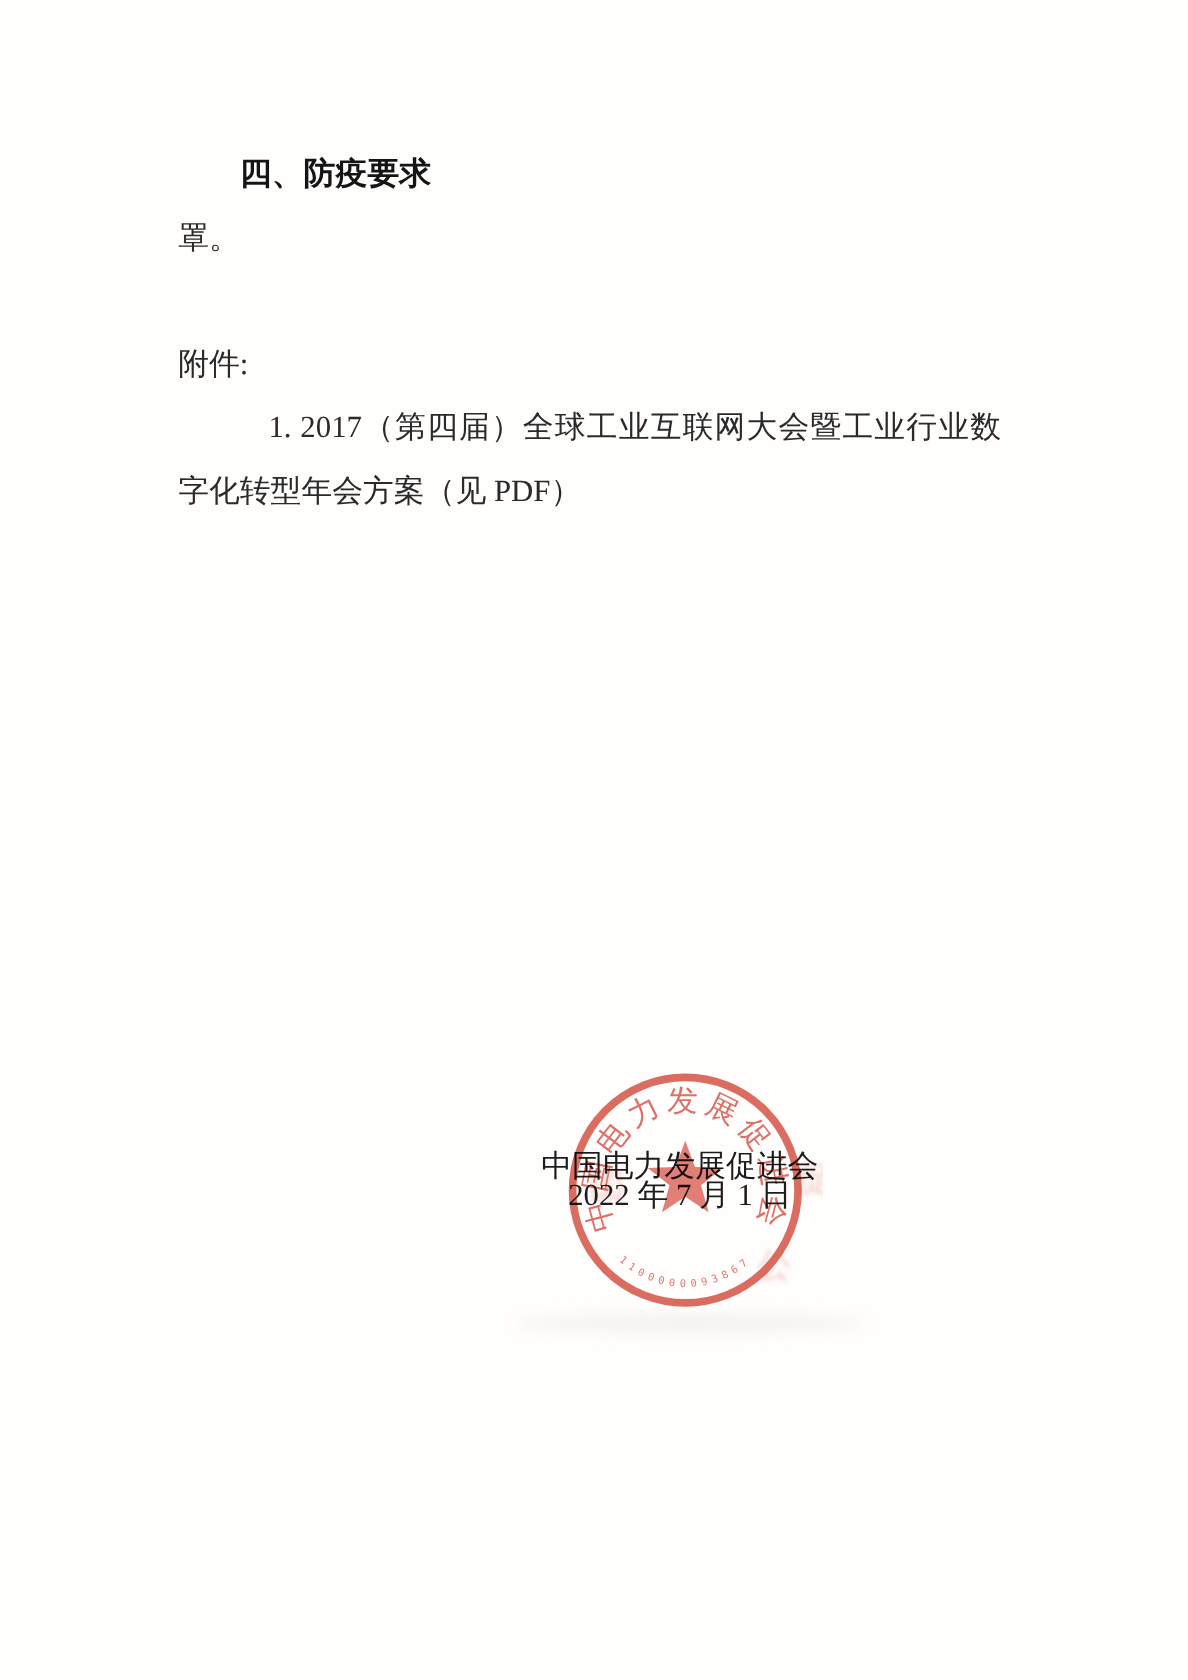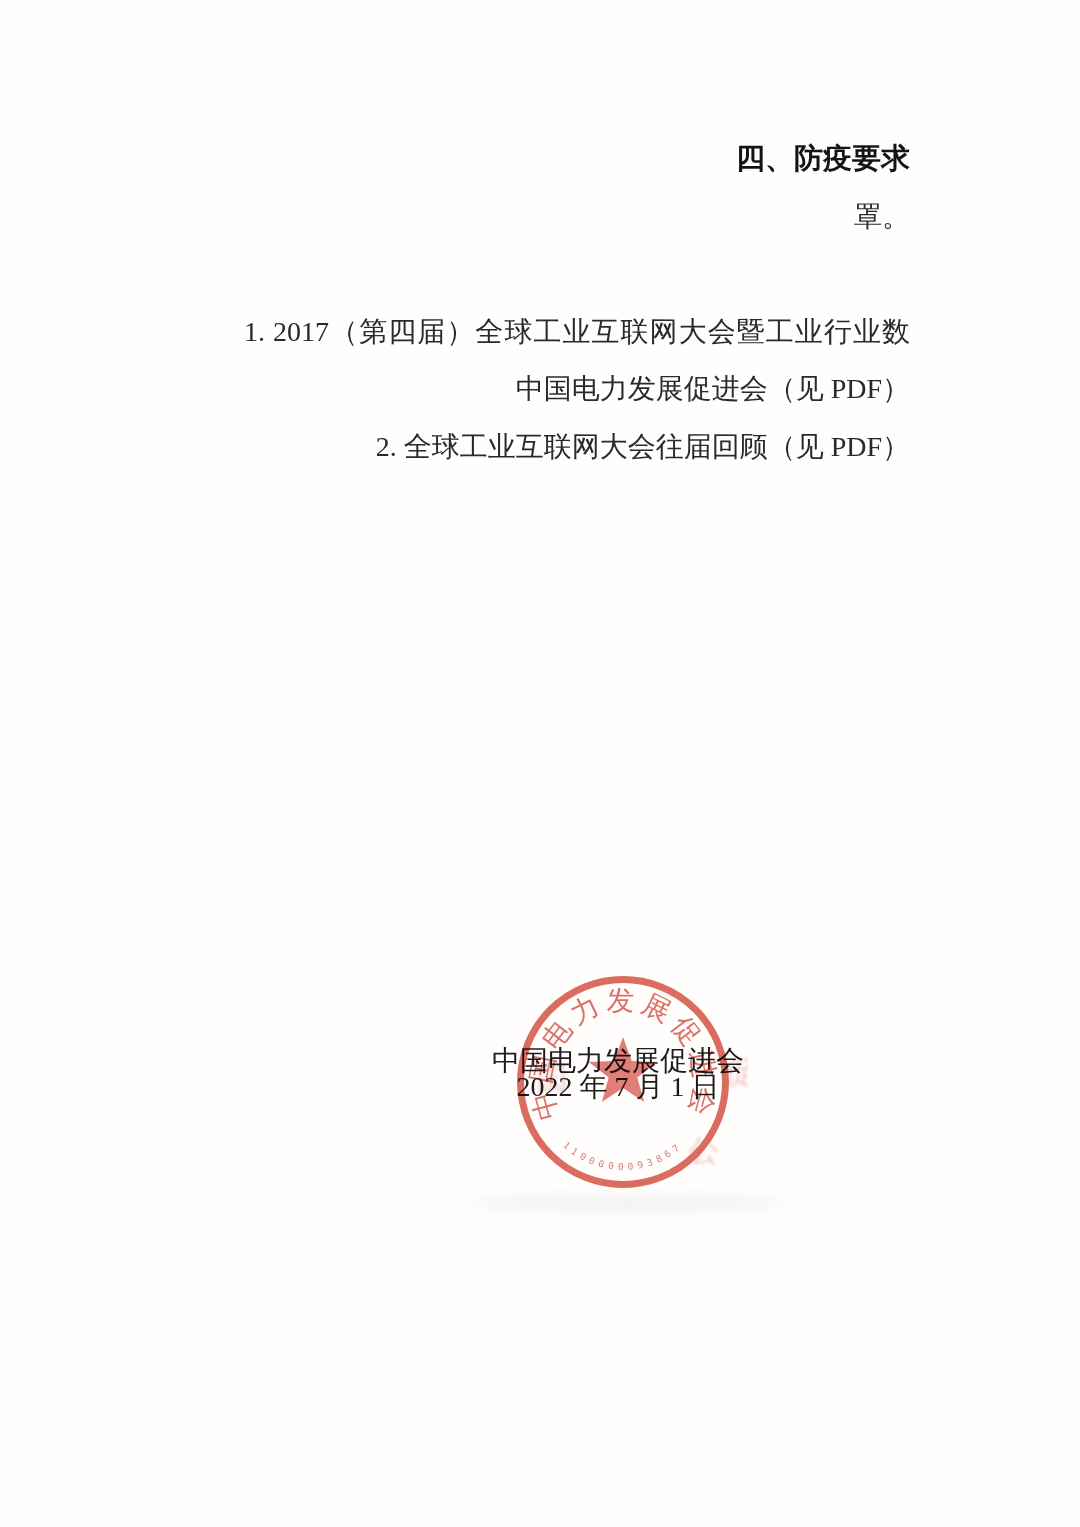--- a/index.html
+++ b/index.html
@@ -9,21 +9,20 @@
     background:#fffefd;
     font-family:"Liberation Serif","DejaVu Serif",serif;
     color:#262626;
     overflow:hidden;
   }
   .lines{position:absolute;left:162px;top:130px;width:748px;}
   .line{
     height:57.5px;line-height:57.5px;
     font-size:28px;color:#2a2a2a;
     white-space:pre;
-    text-align:right;
   }
   .line.indent-para{padding-left:56px;}
   .line.indent-item{padding-left:82px;}
   .line.full{white-space:normal;text-align:justify;text-align-last:justify;}
   .line.heading{
     font-family:"Liberation Sans","DejaVu Sans",sans-serif;
     font-weight:700;font-size:29px;color:#141414;
   }
   .sig{
     position:absolute;left:618px;transform:translateX(-50%);
@@ -56,23 +55,23 @@
 </style>
 </head>
 <body>
 
 <div class="page">
 
   <div class="lines" id="doc-lines">
       <div class="line indent-para heading">四、防疫要求</div>
       <div class="line">罩。</div>
       <div class="line"></div>
+      <div class="line">附件:</div>
       <div class="line indent-item full">1. 2017（第四届）全球工业互联网大会暨工业行业数</div>
-      <div class="line">中国电力发展促进会（见 PDF）</div>
-      <div class="line indent-item">2. 全球工业互联网大会往届回顾（见 PDF）</div>
+      <div class="line">字化转型年会方案（见 PDF）</div>
     </div>
 
   <div class="sig sig-org">中国电力发展促进会</div>
 
   <div class="sig sig-date">2022 年 7 月 1 日</div>
 
   <div class="smudge"></div>
 
   <svg class="seal" viewBox="0 0 250 250" xmlns="http://www.w3.org/2000/svg">
     <defs>

